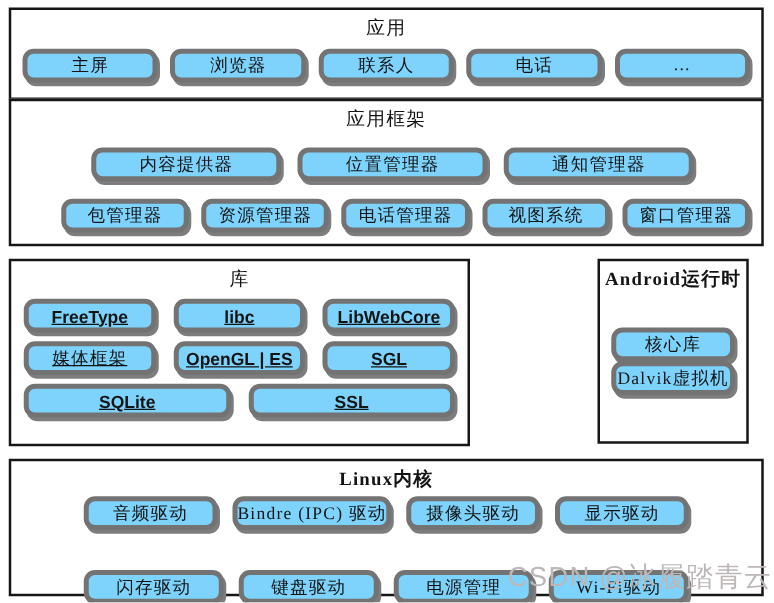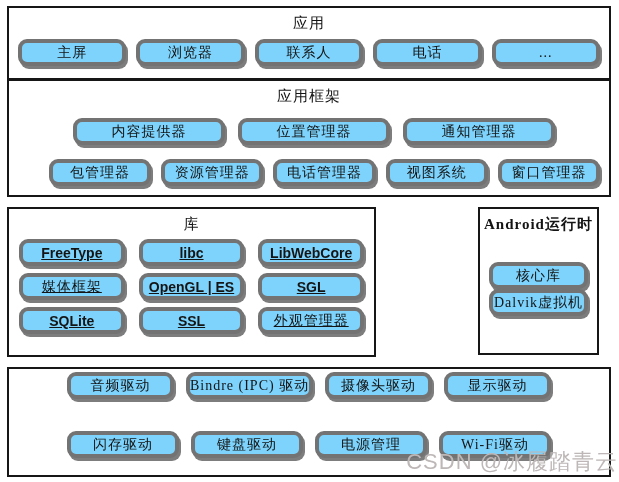--- a/index.html
+++ b/index.html
@@ -91,35 +91,35 @@
       <div class="box en">LibWebCore</div>
     </div>
     <div class="row">
       <div class="box">媒体框架</div>
       <div class="box en">OpenGL | ES</div>
       <div class="box en">SGL</div>
     </div>
     <div class="row">
       <div class="box en">SQLite</div>
       <div class="box en">SSL</div>
-      <div class="box">外观管理器</div>
     </div>
   </div>
 
   <div class="sec" id="sec-runtime">
     <div class="sec-title bold">Android运行时</div>
     <div class="row first">
       <div class="box">核心库</div>
     </div>
     <div class="row">
       <div class="box">Dalvik虚拟机</div>
     </div>
   </div>
 
   <div class="sec" id="sec-kernel">
+    <div class="sec-title bold">Linux内核</div>
     <div class="row row1">
       <div class="box">音频驱动</div>
       <div class="box">Bindre (IPC) 驱动</div>
       <div class="box">摄像头驱动</div>
       <div class="box">显示驱动</div>
     </div>
     <div class="row row2">
       <div class="box">闪存驱动</div>
       <div class="box">键盘驱动</div>
       <div class="box">电源管理</div>

